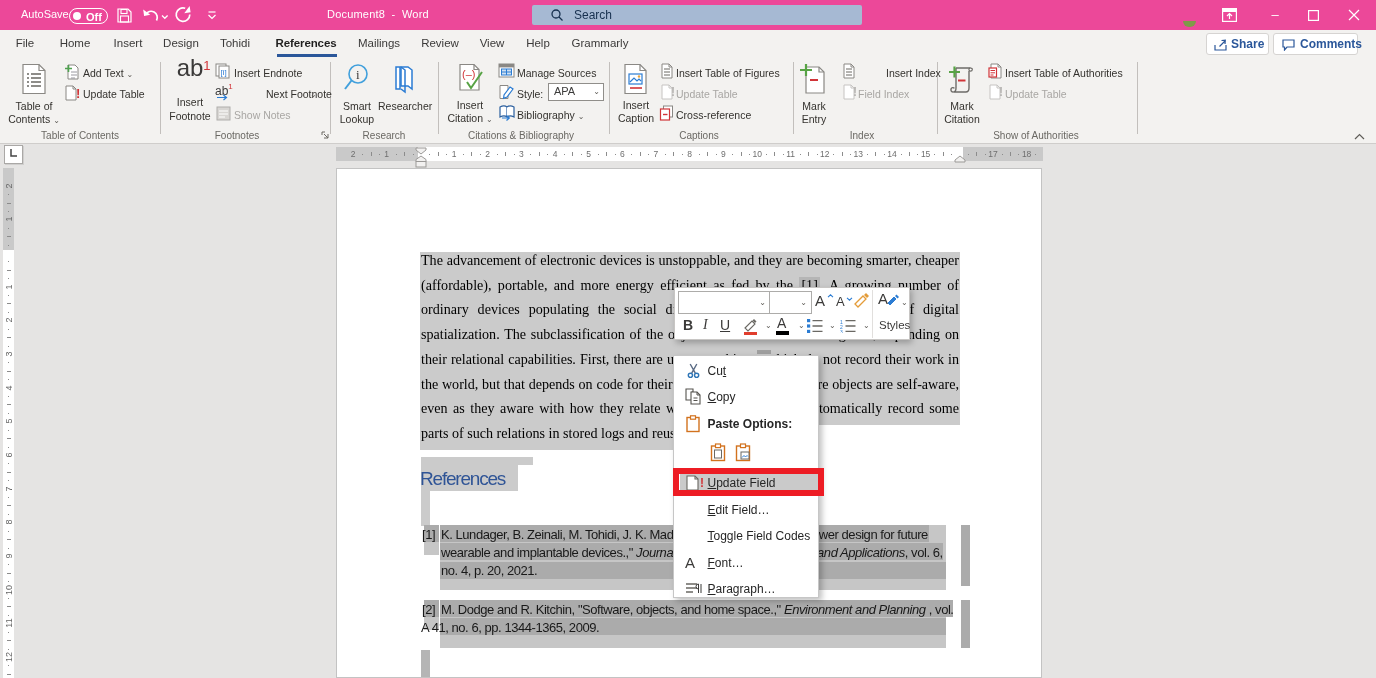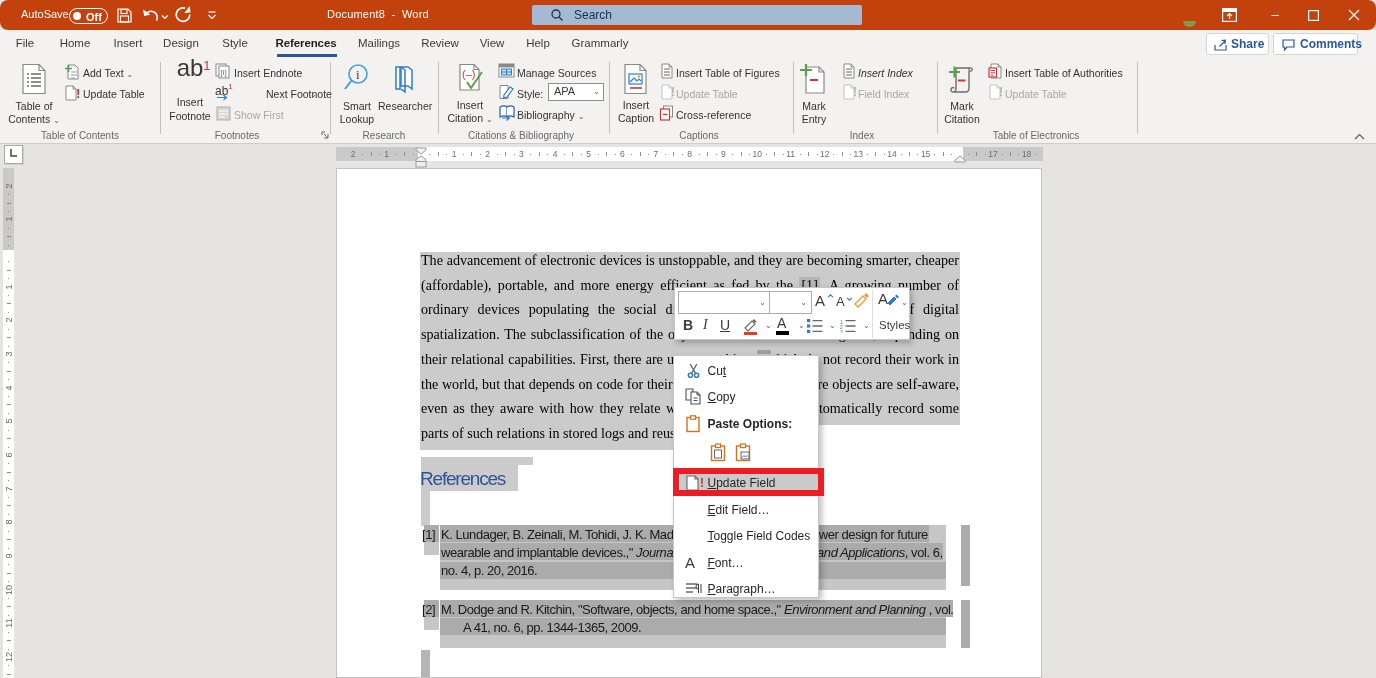--- a/index.html
+++ b/index.html
@@ -1,20 +1,20 @@
 <!DOCTYPE html>
 <html><head>
 <meta charset="utf-8">
 <style>
   html,body{margin:0;padding:0;}
   body{width:1376px;height:678px;overflow:hidden;position:relative;
        font-family:"Liberation Sans",sans-serif;background:#e5e4e3;}
   .abs{position:absolute;}
   
-  #titlebar{left:0;top:0;width:1376px;height:30px;background:#c2410c;color:#fff;border-radius:8px;}
+  #titlebar{left:0;top:0;width:1376px;height:30px;background:#ec4899;color:#fff;}
   #titlebar .t{position:absolute;font-size:11px;color:#fff;}
   #autosave{left:21px;top:8px;}
   #togglepill{left:69px;top:8px;width:37px;height:14px;border:1px solid #fff;border-radius:8px;}
   #toggleknob{left:3px;top:3px;width:8px;height:8px;background:#fff;border-radius:50%;}
   #offtxt{left:16px;top:2px;font-size:9px;color:#fff;font-weight:bold;}
   #doctitle{left:327px;top:8px;letter-spacing:.2px;}
   #searchbox{left:532px;top:5px;width:330px;height:20px;background:#a6b9d3;border-radius:2px;}
   #searchbox span{position:absolute;left:42px;top:3px;font-size:12px;color:#17304f;}
   .winbtn{top:0;width:40px;height:30px;color:#fff;text-align:center;line-height:30px;font-size:13px;}
   
@@ -117,21 +117,21 @@
   </svg>
 </div>
 <div class="abs" id="bl"></div>
 <div class="abs" id="br"></div>
 
 <div class="abs" id="tabrow">
   <span class="tab" style="left:25px">File</span>
   <span class="tab" style="left:75px">Home</span>
   <span class="tab" style="left:128px">Insert</span>
   <span class="tab" style="left:181px">Design</span>
-  <span class="tab" style="left:235px">Style</span>
+  <span class="tab" style="left:235px">Tohidi</span>
   <span class="tab tabsel" style="left:306px">References</span>
   <span class="tab" style="left:379px">Mailings</span>
   <span class="tab" style="left:440px">Review</span>
   <span class="tab" style="left:492px">View</span>
   <span class="tab" style="left:538px">Help</span>
   <span class="tab" style="left:600px">Grammarly</span>
   <div class="topbtn" style="left:1206px;width:61px;">
     <svg style="position:absolute;left:7px;top:4px" width="14" height="13" viewBox="0 0 14 13">
       <path d="M1 7 v5 h11 v-5" fill="none" stroke="#2b579a" stroke-width="1.2"></path>
       <path d="M5.5 8.5 L11 3 M7.5 2.5 l3.8-0.3 -0.3 3.8" fill="none" stroke="#2b579a" stroke-width="1.2"></path>
@@ -156,21 +156,21 @@
   <div class="gsep" style="left:793px"></div>
   <div class="gsep" style="left:937px"></div>
   <div class="gsep" style="left:1137px"></div>
 
   <div class="glabel" style="left:0px">Table of Contents</div>
   <div class="glabel" style="left:157px">Footnotes</div>
   <div class="glabel" style="left:304px">Research</div>
   <div class="glabel" style="left:441px">Citations &amp; Bibliography</div>
   <div class="glabel" style="left:619px">Captions</div>
   <div class="glabel" style="left:782px">Index</div>
-  <div class="glabel" style="left:956px">Table of Electronics</div>
+  <div class="glabel" style="left:956px">Show of Authorities</div>
 
   <svg class="abs" style="left:321px;top:74px" width="10" height="10" viewBox="0 0 10 10">
     <path d="M1 1 h3 M1 1 v3 M3 3 l4 4 M7 3 v4 h-4" fill="none" stroke="#6a6863" stroke-width="1"></path>
   </svg>
 
   <svg class="abs" style="left:1354px;top:76px" width="11" height="7" viewBox="0 0 11 7">
     <path d="M1 6 L5.5 1.5 L10 6" fill="none" stroke="#5f5d58" stroke-width="1.2"></path>
   </svg>
 
   <div class="bigbtn" style="left:4px;top:4px;width:60px;">
@@ -222,21 +222,21 @@
         </svg></div>
   </div>
   <span class="smalltxt" style="left:234px;top:30.5px;margin-left:32px;">Next Footnote</span>
   <span class="car abs" style="left:310px;top:33px;">⌄</span>
   <div class="abs" style="left:216px;top:49px">
     <svg width="15" height="15" viewBox="0 0 15 15">
       <rect x="1" y="1" width="13" height="13" fill="#d8d6d3" stroke="#b0aeab" stroke-width="1"></rect>
       <path d="M3 5 h9 M3 8 h9 M3 11 h6" stroke="#fff" stroke-width="1.2"></path>
     </svg>
   </div>
-  <span class="smalltxt gray" style="left:234px;top:51.5px;">Show First</span>
+  <span class="smalltxt gray" style="left:234px;top:51.5px;">Show Notes</span>
 
   <div class="bigbtn" style="left:334px;top:4px;width:46px;">
     <svg width="30" height="31" viewBox="0 0 30 31" style="margin-top:2px">
       <circle cx="16" cy="11" r="9" fill="none" stroke="#41a0dc" stroke-width="1.6"></circle>
       <path d="M9.5 17.5 L3 26" stroke="#41a0dc" stroke-width="2"></path>
       <text x="14" y="16" font-size="13" fill="#3b3a39" font-family="Liberation Serif">i</text>
     </svg>
     <div style="margin-top:2px">Smart<br>Lookup</div>
   </div>
   <div class="bigbtn" style="left:378px;top:4px;width:52px;">
@@ -331,21 +331,21 @@
     </svg>
     <div style="margin-top:1px">Mark<br>Entry</div>
   </div>
   <div class="abs" style="left:842px;top:6px">
     <svg width="14" height="16" viewBox="0 0 14 16">
       <path d="M2 1 h7 l3 3 v11 h-10 z" fill="#fff" stroke="#8a8884" stroke-width="1"></path>
       <path d="M9 1 v3 h3" fill="none" stroke="#8a8884" stroke-width="1"></path>
       <path d="M4 6 h6 M4 9 h6 M4 12 h6" stroke="#6a6863" stroke-width="1"></path>
     </svg>
   </div>
-  <span class="smalltxt" style="left:858px;top:9.5px;font-style:italic;">Insert Index</span>
+  <span class="smalltxt" style="left:886px;top:9.5px;">Insert Index</span>
   <div class="abs" style="left:842px;top:27px">
     <svg width="14" height="16" viewBox="0 0 14 16">
       <path d="M2 1 h7 l3 3 v11 h-10 z" fill="#fff" stroke="#c6c4c2" stroke-width="1"></path>
       <path d="M9 1 v3 h3" fill="none" stroke="#c6c4c2" stroke-width="1"></path>
     </svg>
     <div style="position:absolute;left:11px;top:1px;color:#b4b2b0;font-weight:bold;font-size:12px;">!</div>
   </div>
   <span class="smalltxt gray" style="left:858px;top:30.5px;">Field Index</span>
 
   <div class="bigbtn" style="left:936px;top:4px;width:52px;">
@@ -561,31 +561,31 @@
     <div class="selc" style="left:440px;top:381px;width:506px;height:65px;"></div>
     <div class="seld" style="left:423.5px;top:381px;width:15px;height:17px;"></div>
     <div class="selc" style="left:423.5px;top:398px;width:15px;height:13px;"></div>
     <div class="seld" style="left:440px;top:381px;width:489px;height:17px;"></div>
     <div class="seld" style="left:440px;top:399.3px;width:503px;height:17px;"></div>
     <div class="seld" style="left:440px;top:417.6px;width:506px;height:17px;"></div>
     <div class="seld" style="left:961px;top:381px;width:8.5px;height:61px;"></div>
     <div class="cite" style="left:422px;top:383px;">[1]</div>
     <div class="cite" style="left:441px;top:383px;">K. Lundager, B. Zeinali, M. Tohidi, J. K. Madsen and F. Moradi, "Low power design for future</div>
     <div class="cite" style="left:441px;top:401px;">wearable and implantable devices.," <i>Journal of Low Power Electronics and Applications</i>, vol. 6,</div>
-    <div class="cite" style="left:441px;top:419.4px;">no. 4, p. 20, 2016.</div>
+    <div class="cite" style="left:441px;top:419.4px;">no. 4, p. 20, 2021.</div>
 
     <div class="selc" style="left:440px;top:456px;width:506px;height:48px;"></div>
     <div class="seld" style="left:423.5px;top:456px;width:15px;height:17px;"></div>
     <div class="selc" style="left:423.5px;top:473px;width:15px;height:13px;"></div>
     <div class="seld" style="left:440px;top:456px;width:513px;height:17px;"></div>
     <div class="seld" style="left:440px;top:474.3px;width:506px;height:17px;"></div>
     <div class="seld" style="left:961px;top:456px;width:8.5px;height:48px;"></div>
     <div class="cite" style="left:422px;top:457.5px;">[2]</div>
     <div class="cite" style="left:441px;top:457.5px;">M. Dodge and R. Kitchin, "Software, objects, and home space.," <i>Environment and Planning</i> , vol.</div>
-    <div class="cite" style="left:463px;top:475.7px;">A 41, no. 6, pp. 1344-1365, 2009.</div>
+    <div class="cite" style="left:421px;top:475.7px;">A 41, no. 6, pp. 1344-1365, 2009.</div>
 
     <div class="abs" style="left:421px;top:506px;width:9px;height:27px;background:#b5b5b5;"></div>
 
     <div class="abs" id="minibar">
       <div class="abs" style="left:3px;top:3px;width:91px;height:21px;border:1px solid #adacaa;background:#fff;">
         <span class="car" style="position:absolute;right:4px;top:6px;">⌄</span>
         </div>
       <div class="abs" style="left:94px;top:3px;width:41px;height:21px;border:1px solid #adacaa;background:#fff;">
         <span class="car" style="position:absolute;right:4px;top:6px;">⌄</span>
         </div>

